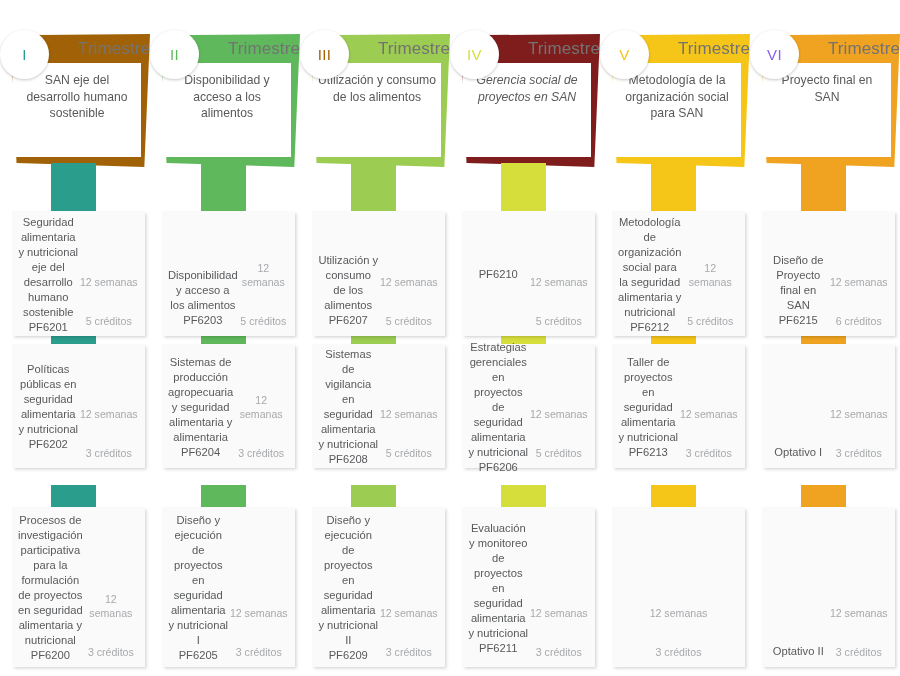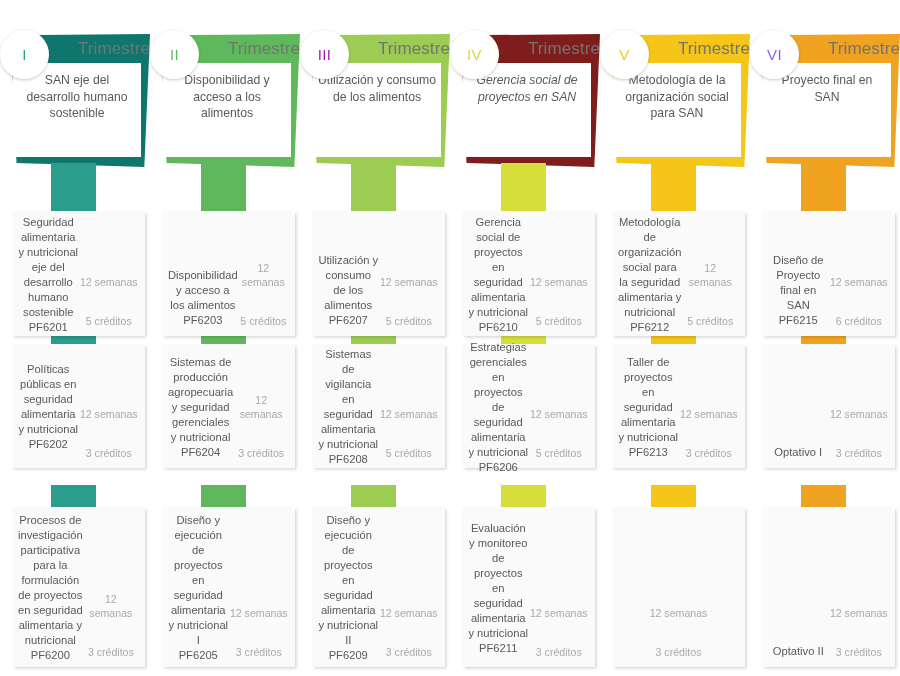--- a/index.html
+++ b/index.html
@@ -149,21 +149,21 @@
   
   .card.vcenter .card-title { margin-top: auto; }
   .card.vcenter .card-meta { margin-top: auto; }
 </style>
 </head>
 <body>
 
 <div id="board">
     <div class="column" style="left: 0px;">
       <div class="header-wrap">
-        <div class="trapezoid" style="background: #0f766e;">
+        <div class="trapezoid" style="background: #a16207;">
           <div class="trap-inner">
             <div class="trap-title">SAN eje del desarrollo humano sostenible</div>
           </div>
         </div>
         <div class="trap-label">Trimestre</div>
         <div class="numeral" style="color: rgb(42, 157, 141);">I</div>
       </div>
       <div class="bar bar-1" style="background: rgb(42, 157, 141);"></div>
       <div class="bar bar-2" style="background: rgb(42, 157, 141);"></div>
       <div class="bar bar-3" style="background: rgb(42, 157, 141);"></div>
@@ -203,21 +203,21 @@
       <div class="bar bar-2" style="background: rgb(95, 185, 92);"></div>
       <div class="bar bar-3" style="background: rgb(95, 185, 92);"></div>
       <div class="card card-r1 vcenter">
         <div class="card-title"><span>Disponibilidad y acceso a los alimentos</span><div>PF6203</div></div>
         <div class="card-meta">
           <span>12 semanas</span>
           <span>5 créditos</span>
         </div>
       </div>
       <div class="card card-r2">
-        <div class="card-title"><span>Sistemas de producción agropecuaria y seguridad gerenciales y nutricional</span><div>PF6204</div></div>
+        <div class="card-title"><span>Sistemas de producción agropecuaria y seguridad alimentaria y alimentaria</span><div>PF6204</div></div>
         <div class="card-meta">
           <span>12 semanas</span>
           <span>3 créditos</span>
         </div>
       </div>
       <div class="card card-r3">
         <div class="card-title"><span>Diseño y ejecución de proyectos en seguridad alimentaria y nutricional I</span><div>PF6205</div></div>
         <div class="card-meta">
           <span>12 semanas</span>
           <span>3 créditos</span>
@@ -225,21 +225,21 @@
       </div>
     </div>
     <div class="column" style="left: 300px;">
       <div class="header-wrap">
         <div class="trapezoid" style="background: rgb(156, 204, 82);">
           <div class="trap-inner">
             <div class="trap-title">Utilización y consumo de los alimentos</div>
           </div>
         </div>
         <div class="trap-label">Trimestre</div>
-        <div class="numeral" style="color: #a21caf;">III</div>
+        <div class="numeral" style="color: #a16207;">III</div>
       </div>
       <div class="bar bar-1" style="background: rgb(156, 204, 82);"></div>
       <div class="bar bar-2" style="background: rgb(156, 204, 82);"></div>
       <div class="bar bar-3" style="background: rgb(156, 204, 82);"></div>
       <div class="card card-r1 vcenter">
         <div class="card-title"><span>Utilización y consumo de los alimentos</span><div>PF6207</div></div>
         <div class="card-meta">
           <span>12 semanas</span>
           <span>5 créditos</span>
         </div>
@@ -266,21 +266,21 @@
             <div class="trap-title">Gerencia social de proyectos en SAN</div>
           </div>
         </div>
         <div class="trap-label">Trimestre</div>
         <div class="numeral" style="color: rgb(214, 222, 60);">IV</div>
       </div>
       <div class="bar bar-1" style="background: rgb(214, 222, 60);"></div>
       <div class="bar bar-2" style="background: rgb(214, 222, 60);"></div>
       <div class="bar bar-3" style="background: rgb(214, 222, 60);"></div>
       <div class="card card-r1">
-        <div class="card-title"><span>Gerencia social de proyectos en seguridad alimentaria y nutricional</span><div>PF6210</div></div>
+        <div class="card-title"><div>PF6210</div></div>
         <div class="card-meta">
           <span>12 semanas</span>
           <span>5 créditos</span>
         </div>
       </div>
       <div class="card card-r2">
         <div class="card-title"><span>Estrategias gerenciales en proyectos de seguridad alimentaria y nutricional</span><div>PF6206</div></div>
         <div class="card-meta">
           <span>12 semanas</span>
           <span>5 créditos</span>

